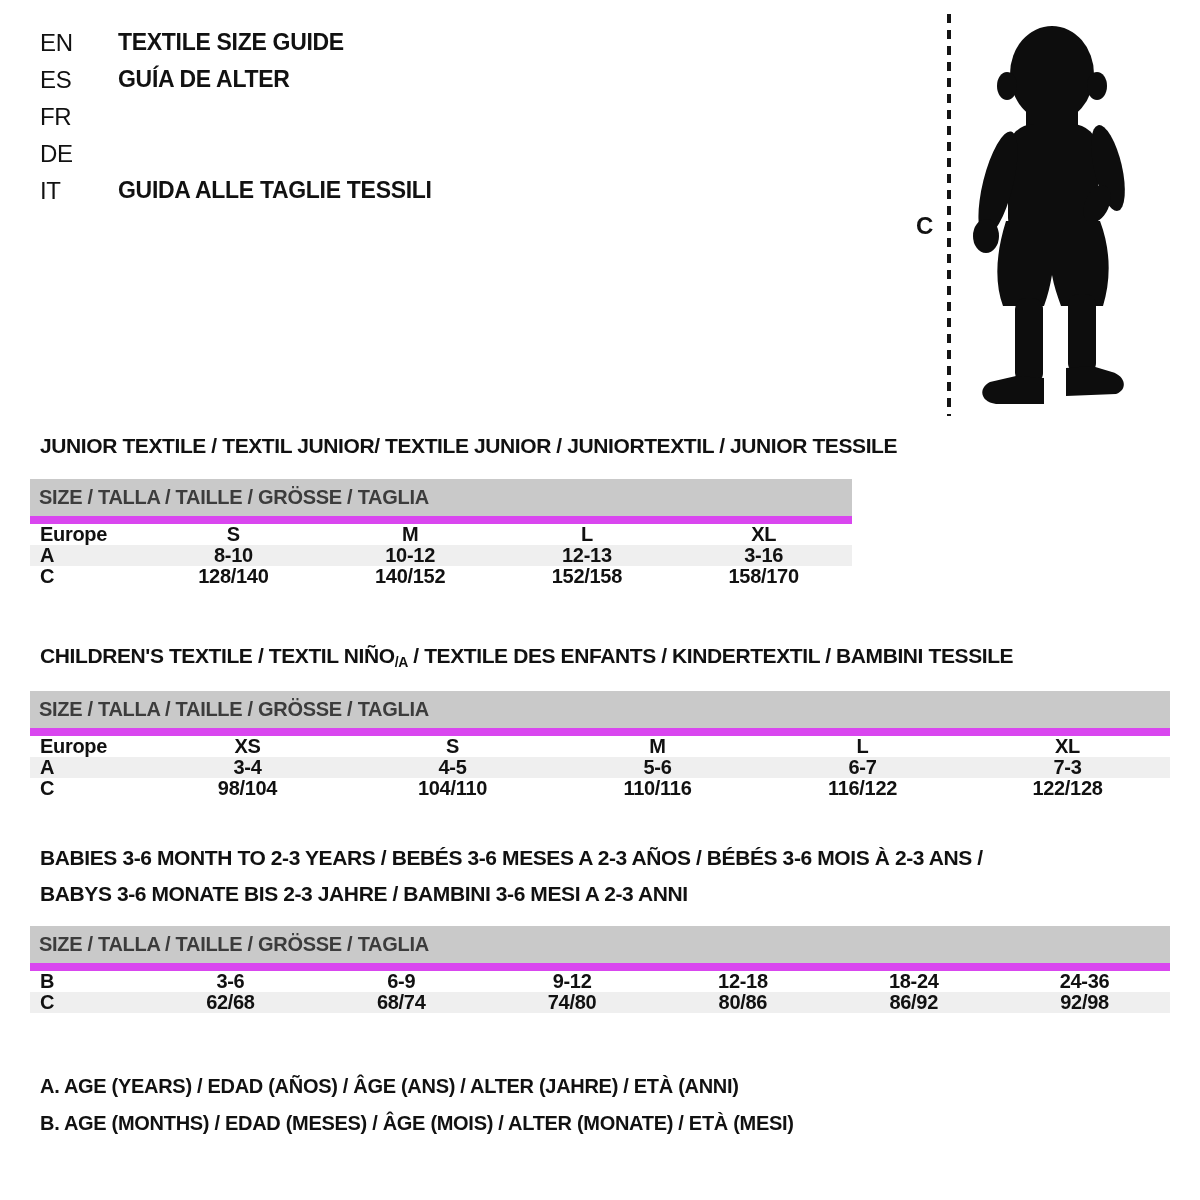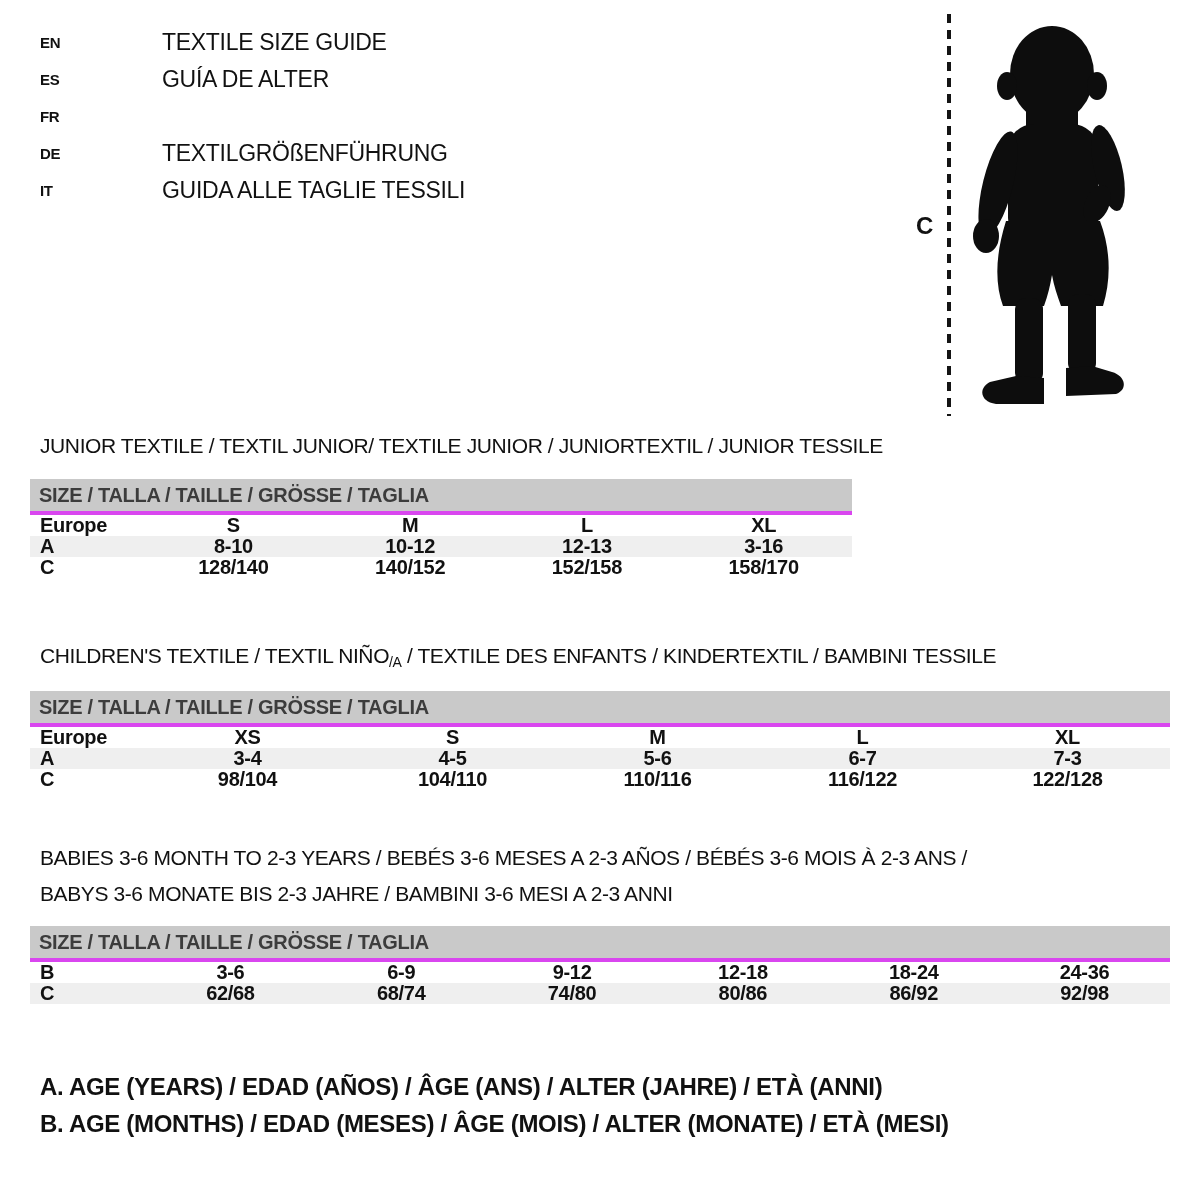--- a/index.html
+++ b/index.html
@@ -22,30 +22,29 @@
     top: 24px;
     left: 40px;
   }
   .lang-row {
     display: flex;
     align-items: center;
     height: 37px;
   }
   .lang-code {
     width: 78px;
-    font-size: 15px;
-    font-weight: 700;
+    font-size: 24px;
+    font-weight: 400;
     letter-spacing: -0.3px;
   }
   .lang-title {
     font-size: 23px;
-    font-weight: 400;
+    font-weight: 700;
     letter-spacing: -0.3px;
     white-space: nowrap;
-    margin-left: 44px;
   }
 
   
   #figure-area {
     position: absolute;
     top: 0;
     left: 890px;
     width: 270px;
     height: 430px;
   }
@@ -68,40 +67,40 @@
     position: absolute;
     left: 70px;
     top: 18px;
   }
 
   
   .section-title {
     position: absolute;
     left: 40px;
     font-size: 21px;
-    font-weight: 400;
+    font-weight: 700;
     letter-spacing: -0.4px;
     white-space: nowrap;
   }
   .section-title sub {
     font-size: 14px;
     vertical-align: baseline;
     position: relative;
     top: 4px;
   }
 
   
   .size-table {
     position: absolute;
     left: 30px;
   }
   .size-bar {
-    height: 36px;
+    height: 45px;
     background: #c9c9c9;
-    border-bottom: 4px solid #d946ef;
+    border-bottom: 8px solid #d946ef;
     display: flex;
     align-items: center;
     padding-left: 9px;
     font-size: 20px;
     font-weight: 700;
     color: #3c3c3c;
     letter-spacing: -0.3px;
     box-sizing: border-box;
   }
   .trow {
@@ -128,21 +127,21 @@
   
   #legend-block {
     position: absolute;
     left: 40px;
     top: 1068px;
   }
   .legend-line {
     height: 37px;
     display: flex;
     align-items: center;
-    font-size: 24px;
+    font-size: 20px;
     font-weight: 700;
     letter-spacing: -0.3px;
     white-space: nowrap;
   }
 </style>
 </head>
 <body>
 
 <div id="lang-block">
   <div class="lang-row">
@@ -151,21 +150,20 @@
   </div>
   <div class="lang-row">
     <span class="lang-code">ES</span>
     <span class="lang-title">GUÍA DE ALTER</span>
   </div>
   <div class="lang-row">
     <span class="lang-code">FR</span>
   </div>
   <div class="lang-row">
     <span class="lang-code">DE</span>
-    <span class="lang-title">TEXTILGRÖßENFÜHRUNG</span>
   </div>
   <div class="lang-row">
     <span class="lang-code">IT</span>
     <span class="lang-title">GUIDA ALLE TAGLIE TESSILI</span>
   </div>
 </div>
 
 <div id="figure-area">
   <span class="measure-c">C</span>
   <div class="dash-line"></div>

